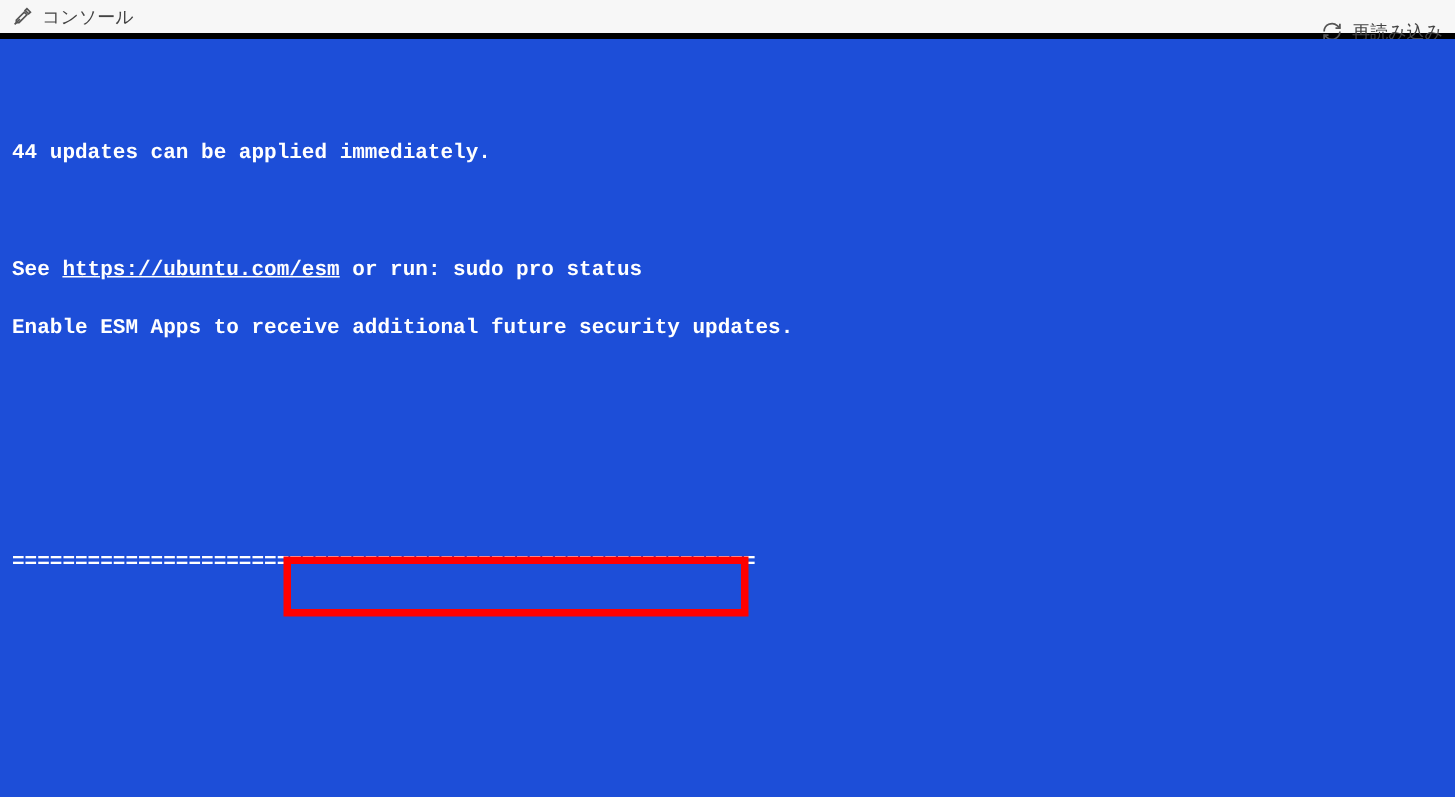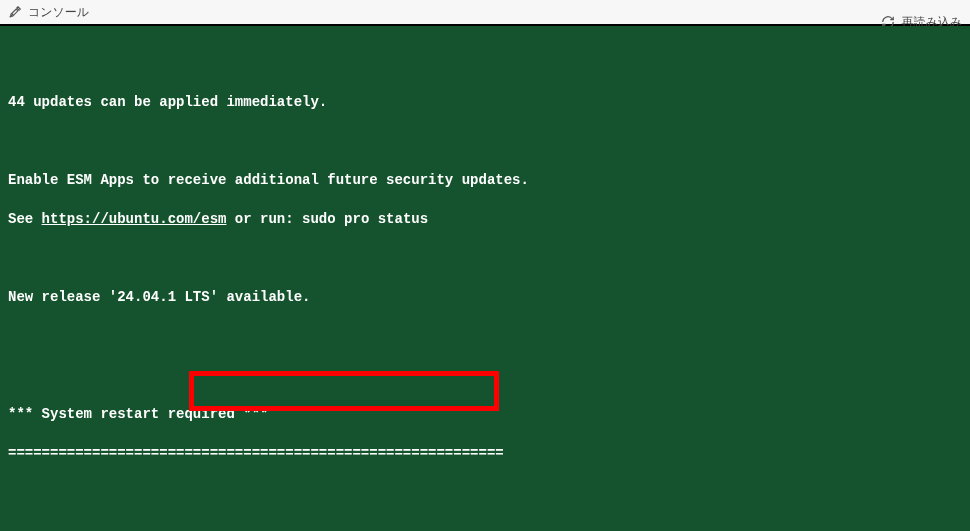--- a/index.html
+++ b/index.html
@@ -8,35 +8,35 @@
       width: 970px;
       height: 531px;
       overflow: hidden;
       background: #fff;
     }
     .titlebar {
       display: flex;
       align-items: center;
       justify-content: space-between;
       background: #f7f7f7;
-      border-bottom: 2px solid #000000;
+      border-bottom: 4px solid #000000;
       height: 26px;
       padding: 0 8px;
       font-size: 12px;
       color: #444;
     }
     .titlebar-left, .titlebar-right {
       display: flex;
       align-items: center;
       gap: 6px;
     }
     .titlebar-right { cursor: pointer; margin-top: 20px; }
     .icon-tools svg, .icon-reload svg { width: 14px; height: 14px; display: block; }
     .terminal {
-      background: #14532d;
+      background: #1d4ed8;
       color: #fff;
       font-family: "Courier New", Consolas, monospace;
       font-size: 14px;
       font-weight: bold;
       line-height: 19.5px;
       padding: 8px 8px 0 8px;
       height: 505px;
       overflow: hidden;
       white-space: pre;
     }
@@ -75,27 +75,25 @@
     </span>
     <span>再読み込み</span>
   </div>
 </div>
 
 <div class="terminal-wrap">
   <div class="terminal">
 <span class="blank"></span>
 <span class="line">44 updates can be applied immediately.</span>
 <span class="blank"></span>
+<span class="line"><span>See </span><a>https://ubuntu.com/esm</a><span> or run: sudo pro status</span></span>
 <span class="line">Enable ESM Apps to receive additional future security updates.</span>
-<span class="line"><span>See </span><a>https://ubuntu.com/esm</a><span> or run: sudo pro status</span></span>
-<span class="blank"></span>
-<span class="line">New release '24.04.1 LTS' available.</span>
 <span class="blank"></span>
 <span class="blank"></span>
-<span class="line">*** System restart required ***</span>
+<span class="blank"></span>
 <span class="line">===========================================================</span>
 
 
 
 
 
 
 
 
 

